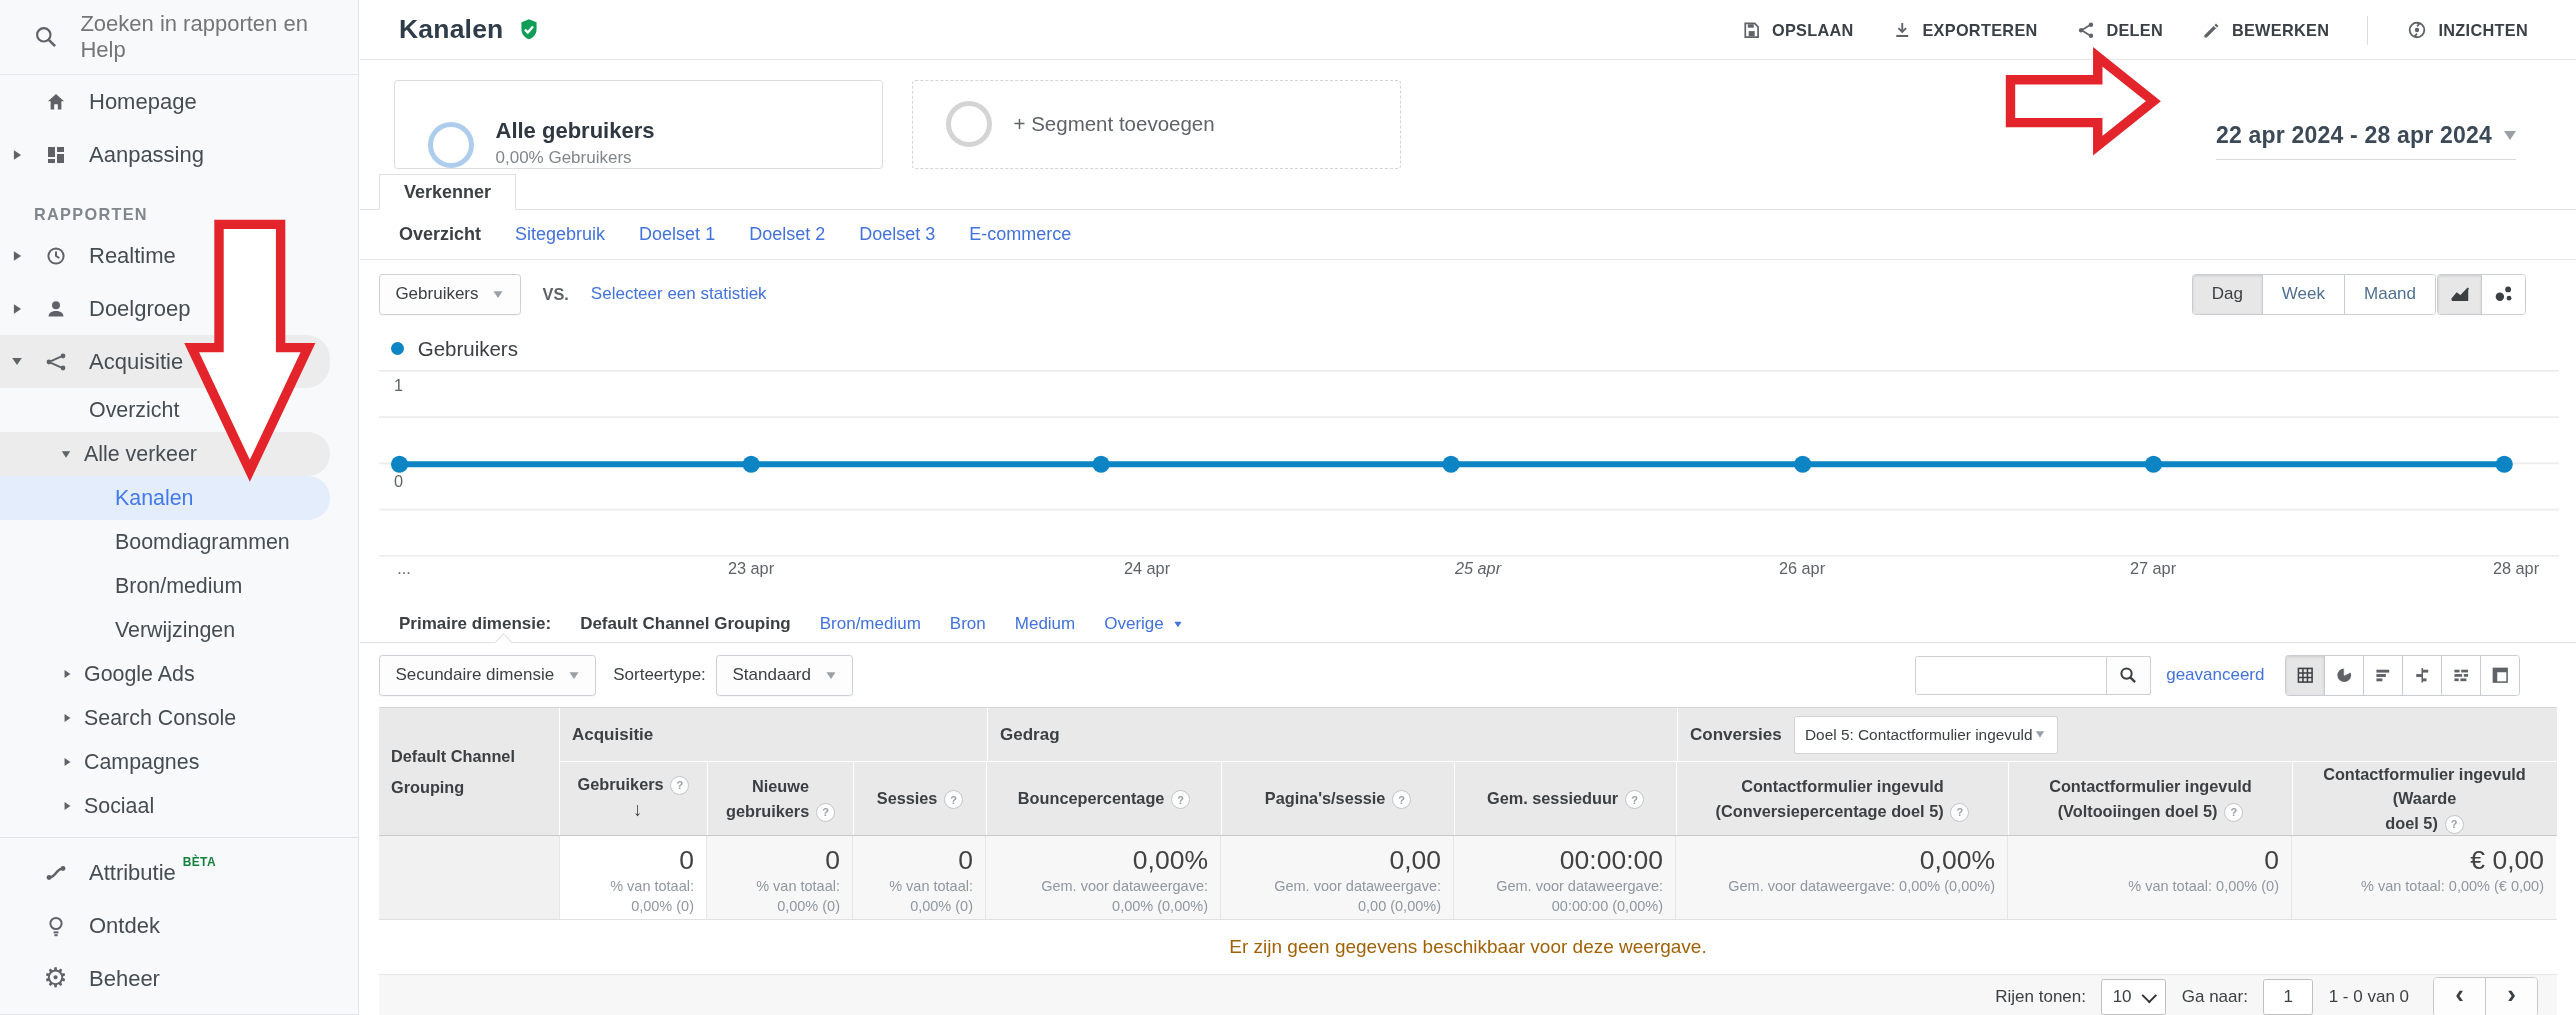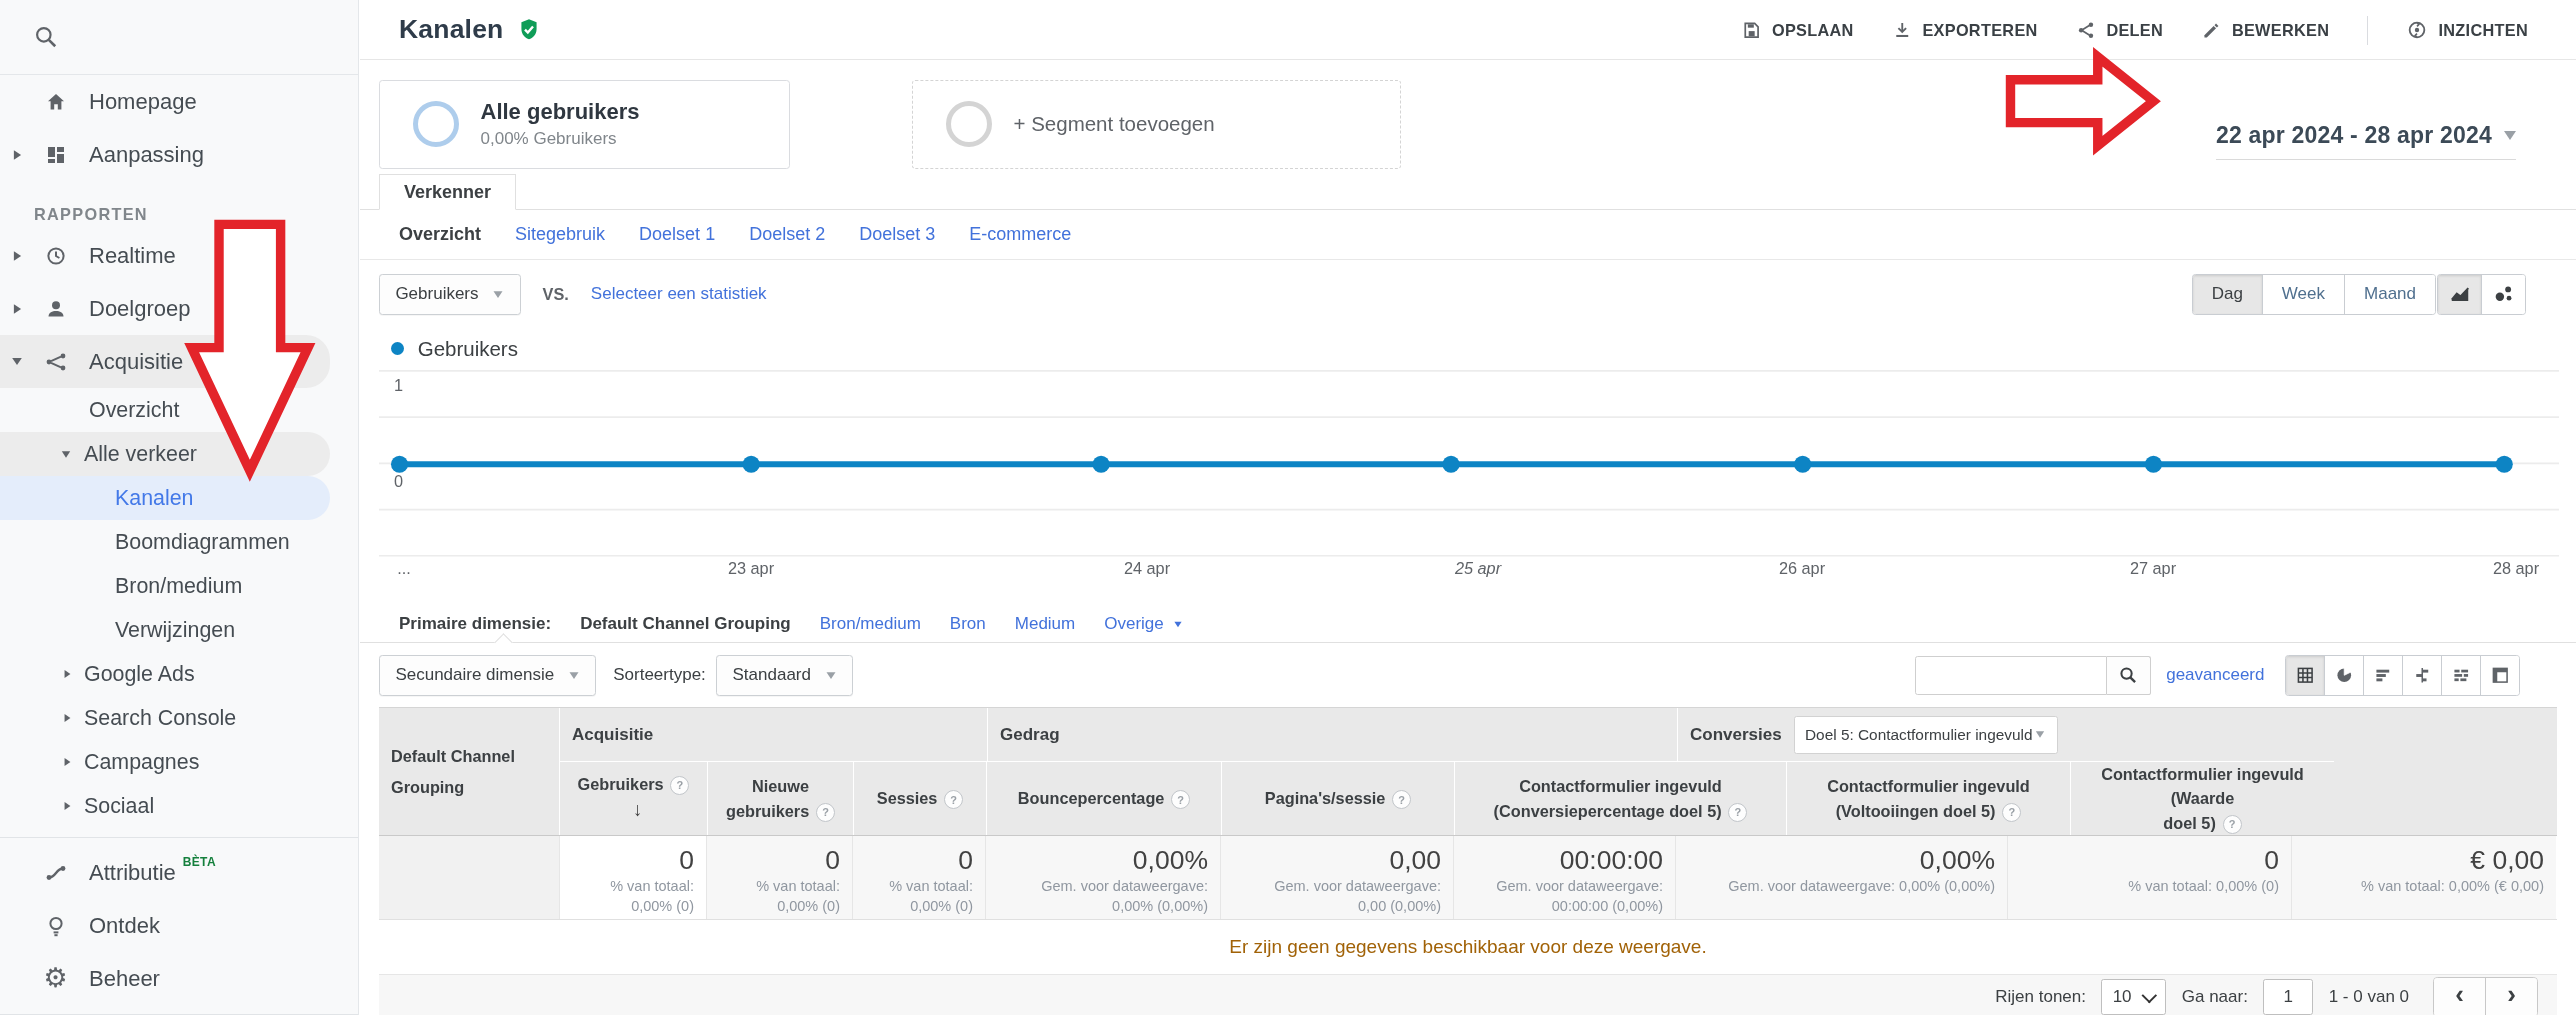--- a/index.html
+++ b/index.html
@@ -35,21 +35,21 @@
   .page-title{font-size:26.5px;font-weight:bold;color:#2f3c4a;letter-spacing:0.2px;}
   .title-badge{margin-left:12px;}
   .actions{position:absolute;right:48px;top:0;height:60px;display:flex;align-items:center;gap:38px;}
   .action{display:flex;align-items:center;gap:10.3px;font-size:16.3px;font-weight:bold;color:#3a4045;letter-spacing:0.3px;cursor:pointer;}
   .action svg{color:#5f6368;}
   .vdiv{width:0.9px;height:29px;background:#dadce0;}
   
   .segband{height:116px;position:relative;}
   .segcard{position:absolute;top:19.7px;height:89px;background:#fff;border:0.9px solid #dadce0;border-radius:3.4px;
            display:flex;align-items:center;box-sizing:border-box;cursor:pointer;}
-  .segcard.c1{left:19px;width:411px;}
+  .segcard.c1{left:34px;width:489px;align-items:flex-end;}
   .segcard.c2{left:552px;width:489px;border:1.7px dashed #d4d4d4;background:transparent;}
   .ring{width:46px;height:46px;border-radius:50%;box-sizing:border-box;margin:0 22px 0 32.5px;}
   .ring.blue{border:5.1px solid #aecdec;}
   .ring.gray{border:5.1px solid #d4d4d4;}
   .seg-title{font-size:22px;color:#2f3740;font-weight:bold;}
   .seg-sub{font-size:17px;color:#80868b;margin-top:3.4px;}
   .seg-add{font-size:20.5px;color:#5f6368;}
   .date-sel{position:absolute;top:62px;right:60px;display:flex;align-items:center;gap:12px;cursor:pointer;
             border-bottom:0.9px solid #dadada;padding-bottom:10.3px;}
   .date-text{font-size:23px;color:#3c4a57;font-weight:bold;letter-spacing:0.2px;}
@@ -146,20 +146,21 @@
 <body>
 
 <div class="root">
 
   <div class="sidebar">
     <div class="sb-search">
       <svg width="26" height="26" viewBox="0 0 24 24">
           <circle cx="10" cy="10" r="6.2" fill="none" stroke="currentColor" stroke-width="2"></circle>
           <line x1="14.6" y1="14.6" x2="20.5" y2="20.5" stroke="currentColor" stroke-width="2.4"></line>
         </svg>
+      <span>Zoeken in rapporten en Help</span>
     </div>
 
     <div class="sb-item">
       <span class="caret-slot"></span>
       <span class="icon-slot">
           <svg width="24" height="24" viewBox="0 0 24 24">
             <path d="M12 4 L4 11.2 H6.6 V19.5 H10.2 V14.2 H13.8 V19.5 H17.4 V11.2 H20 Z" fill="currentColor"></path>
           </svg>
         </span>
       <span class="lbl">Homepage</span>
@@ -566,20 +567,23 @@
           </div>
           <div class="hcell" style="width:133px;">
             <div><span>Sessies</span><span class="qmark"></span></div>
           </div>
           <div class="hcell" style="width:235px;">
             <div><span>Bouncepercentage</span><span class="qmark"></span></div>
           </div>
           <div class="hcell" style="width:233px;">
             <div><span>Pagina's/sessie</span><span class="qmark"></span></div>
           </div>
+          <div class="hcell" style="width:222px;">
+            <div><span>Gem. sessieduur</span><span class="qmark"></span></div>
+          </div>
           <div class="hcell" style="width:332px;">
             <div><span>Contactformulier ingevuld</span></div>
             <div><span>(Conversiepercentage doel 5)</span><span class="qmark"></span></div>
           </div>
           <div class="hcell" style="width:284px;">
             <div><span>Contactformulier ingevuld</span></div>
             <div><span>(Voltooiingen doel 5)</span><span class="qmark"></span></div>
           </div>
           <div class="hcell" style="width:264px;">
             <div><span>Contactformulier ingevuld (Waarde</span></div>

